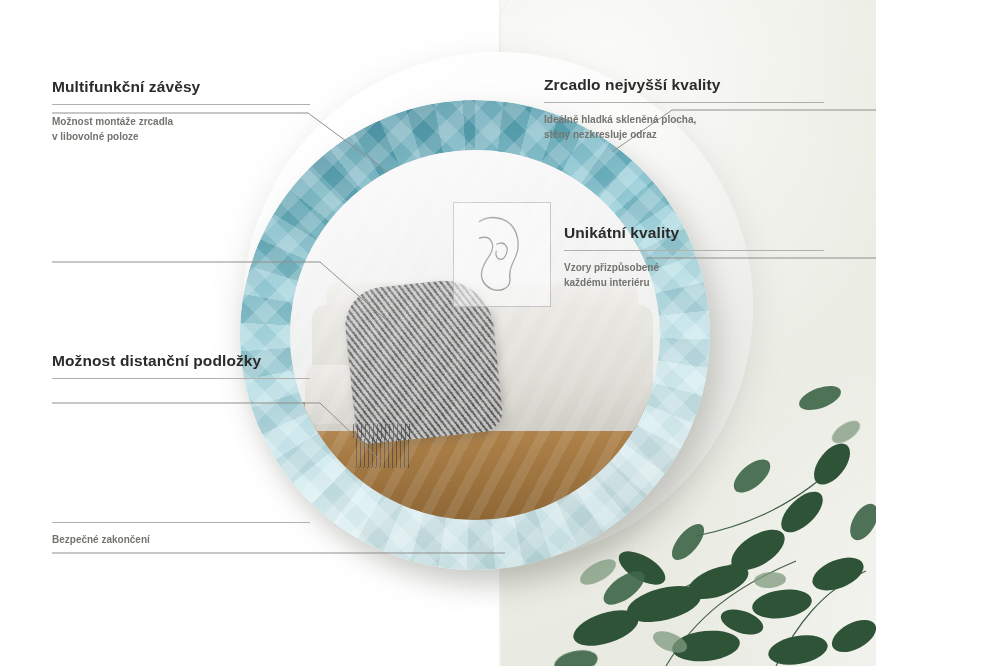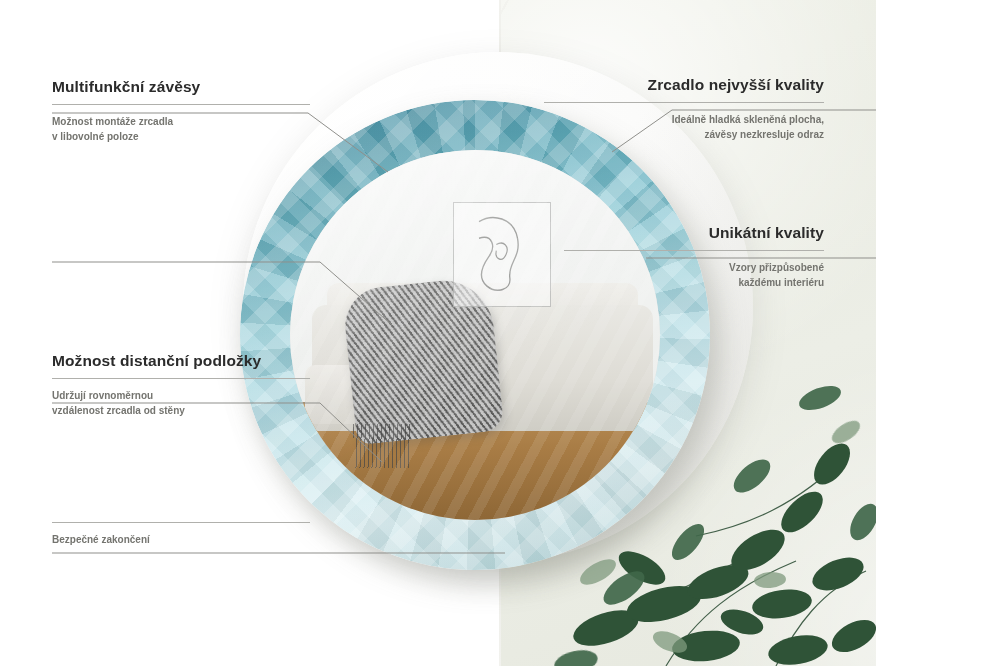--- a/index.html
+++ b/index.html
@@ -172,21 +172,21 @@
     margin:0 0 7px 0;
     font-size:15.5px;font-weight:bold;color:#2b2b2b;letter-spacing:.1px;
     line-height:1.22;
   }
   .callout p{
     margin:9px 0 0 0;
     font-size:10px;color:#74746f;line-height:1.5;font-weight:bold;
   }
   .rule{height:1px;background:#aeaeab;width:100%;}
   .left-co{left:52px;text-align:left;}
-  .right-co{right:52px;text-align:right;}
+  .right-co{right:52px;}
   .left-co .rule, .right-co .rule{background:#b0b0ac;}
 
   
   .leaders{position:absolute;left:0;top:0;width:1000px;height:666px;pointer-events:none;}
 </style>
 </head>
 <body>
 
 <div class="stage">
 
@@ -288,39 +288,35 @@
     <p>
       <span>Možnost montáže zrcadla</span><br>
       <span>v libovolné poloze</span>
     </p>
   </div>
 
 
   <div class="callout left-co" style="top:352px;width:258px;">
     <h3>Možnost distanční podložky</h3>
     <div class="rule"></div>
-    <p>
-      <span>Udržují rovnoměrnou</span><br>
-      <span>vzdálenost zrcadla od stěny</span>
-    </p>
   </div>
 
   <div class="callout left-co" style="top:522px;width:258px;">
     <div class="rule"></div>
     <p>
       <span>Bezpečné zakončení</span>
     </p>
   </div>
 
   <div class="callout right-co" style="top:76px;width:280px;">
     <h3>Zrcadlo nejvyšší kvality</h3>
     <div class="rule"></div>
     <p>
       <span>Ideálně hladká skleněná plocha,</span><br>
-      <span>závěsy nezkresluje odraz</span>
+      <span>stěny nezkresluje odraz</span>
     </p>
   </div>
 
   <div class="callout right-co" style="top:224px;width:260px;">
     <h3>Unikátní kvality</h3>
     <div class="rule"></div>
     <p>
       <span>Vzory přizpůsobené</span><br>
       <span>každému interiéru</span>
     </p>

